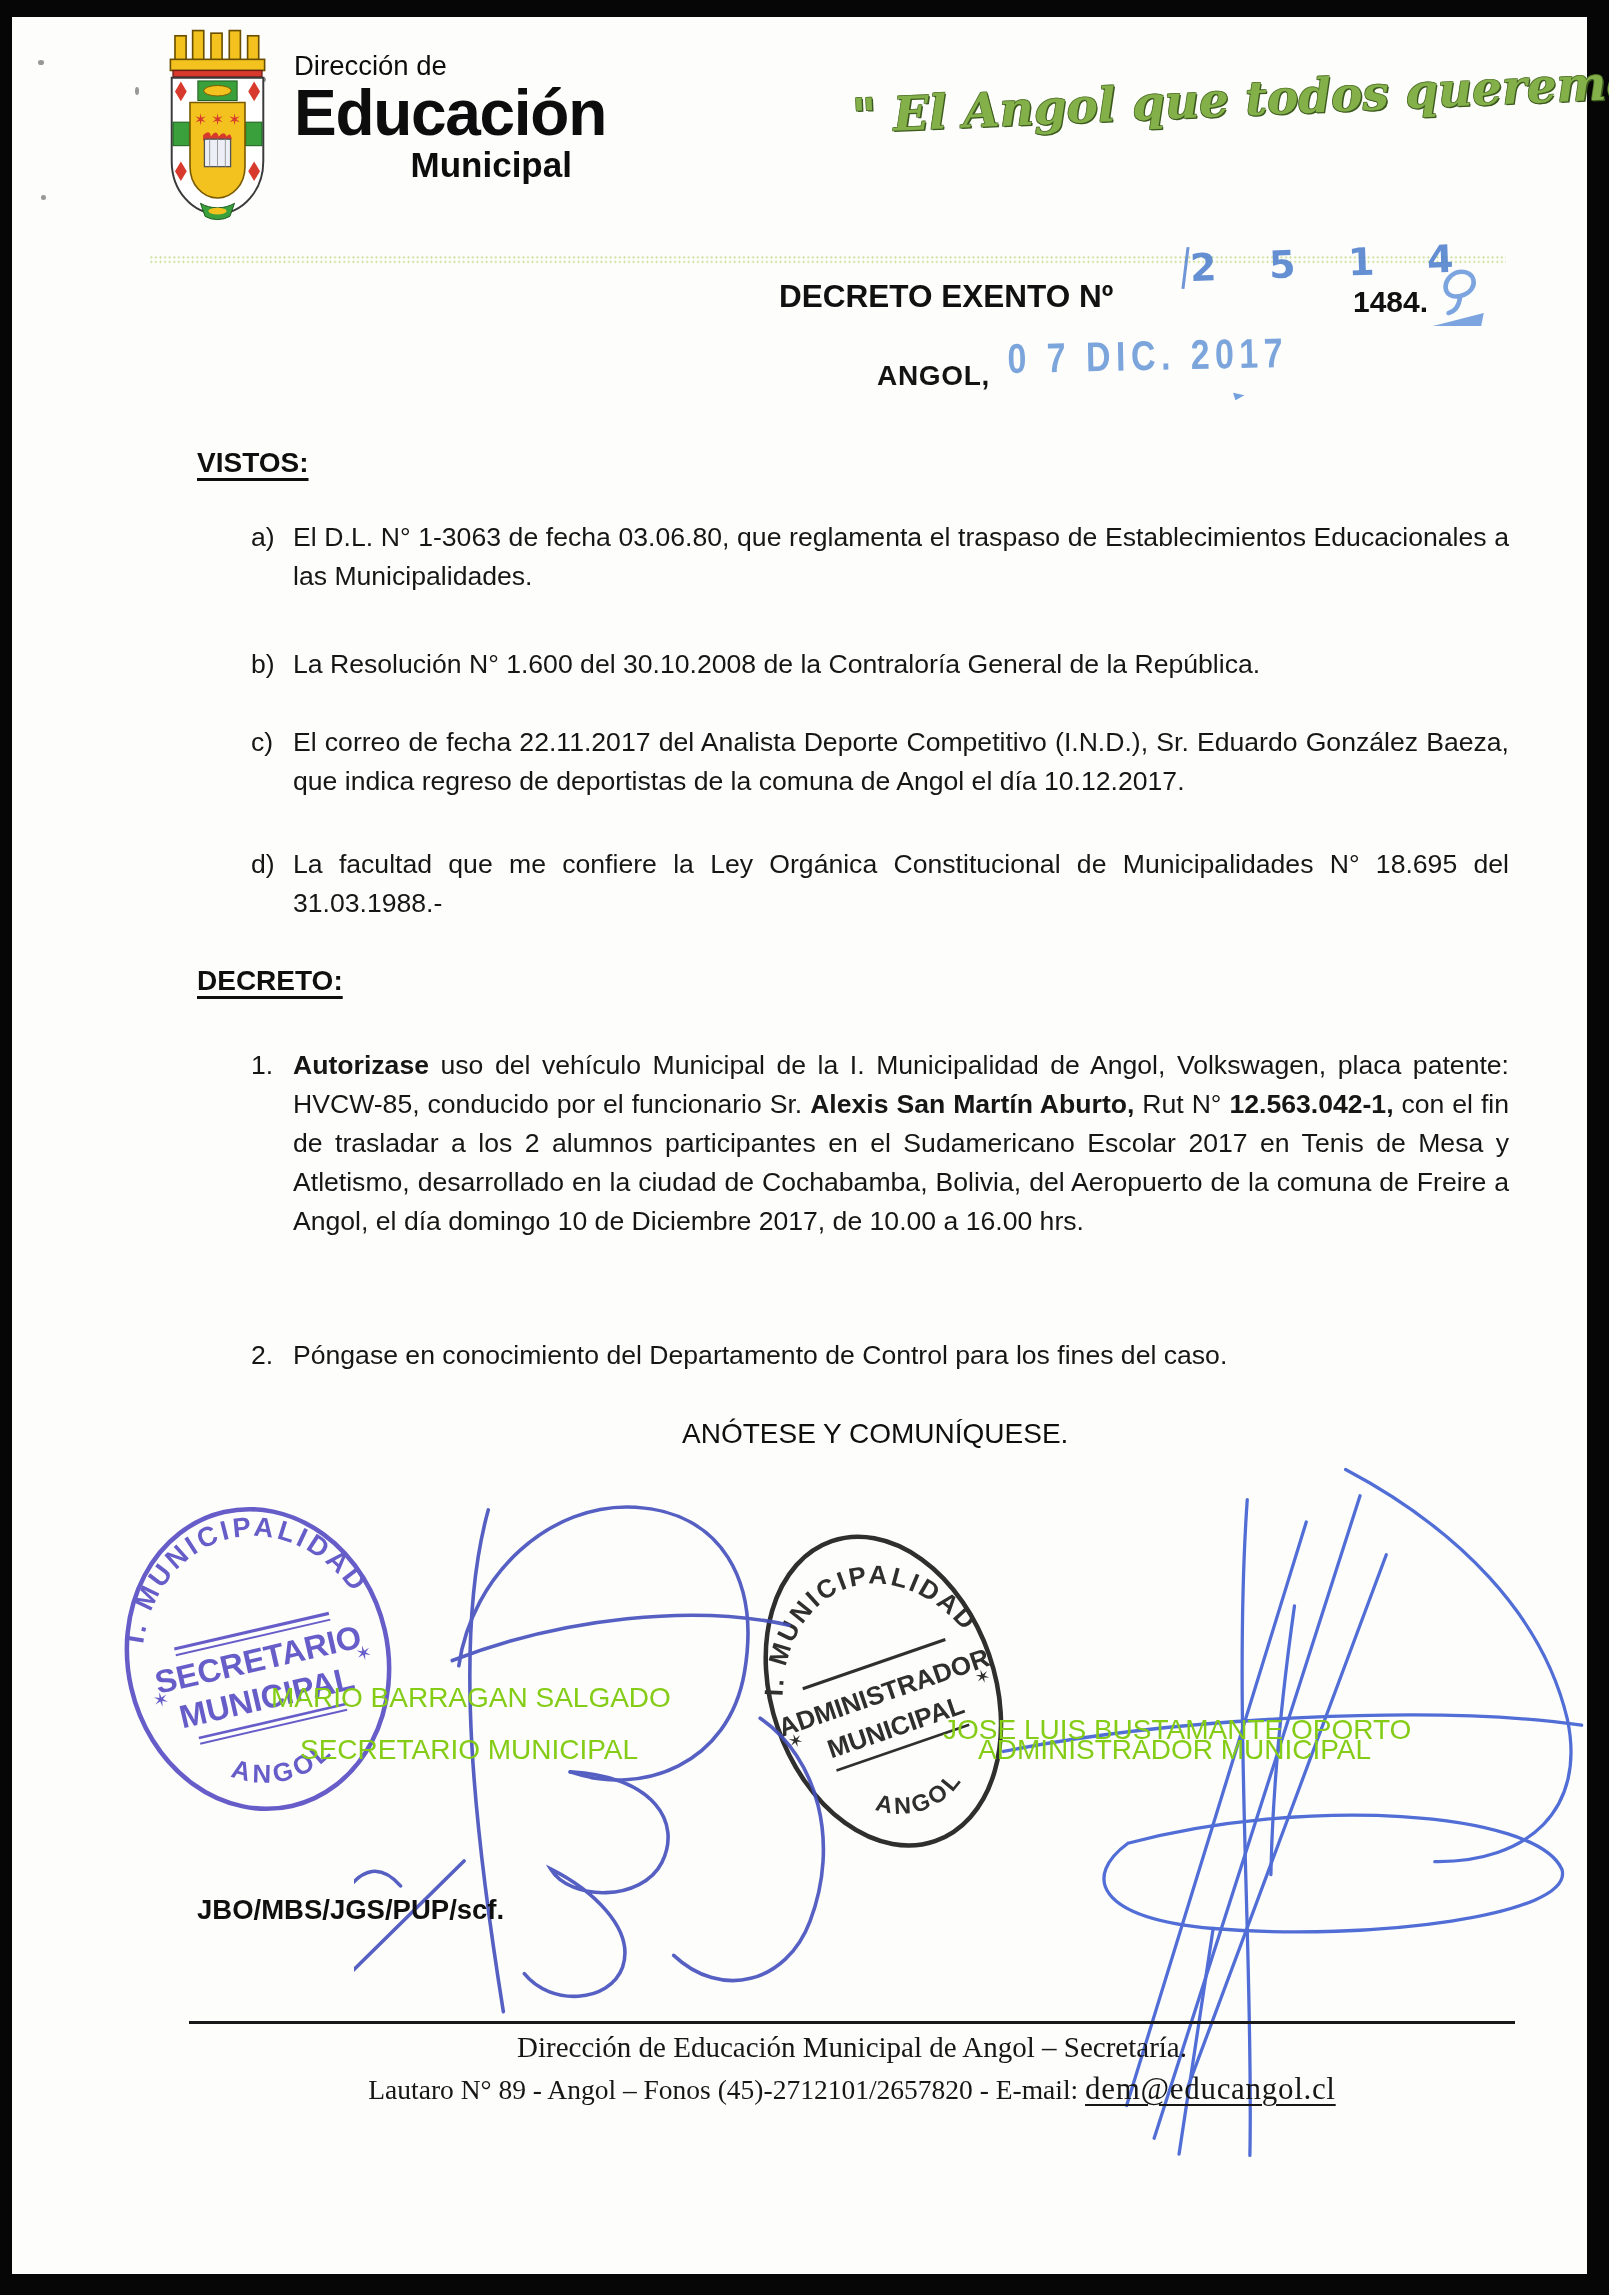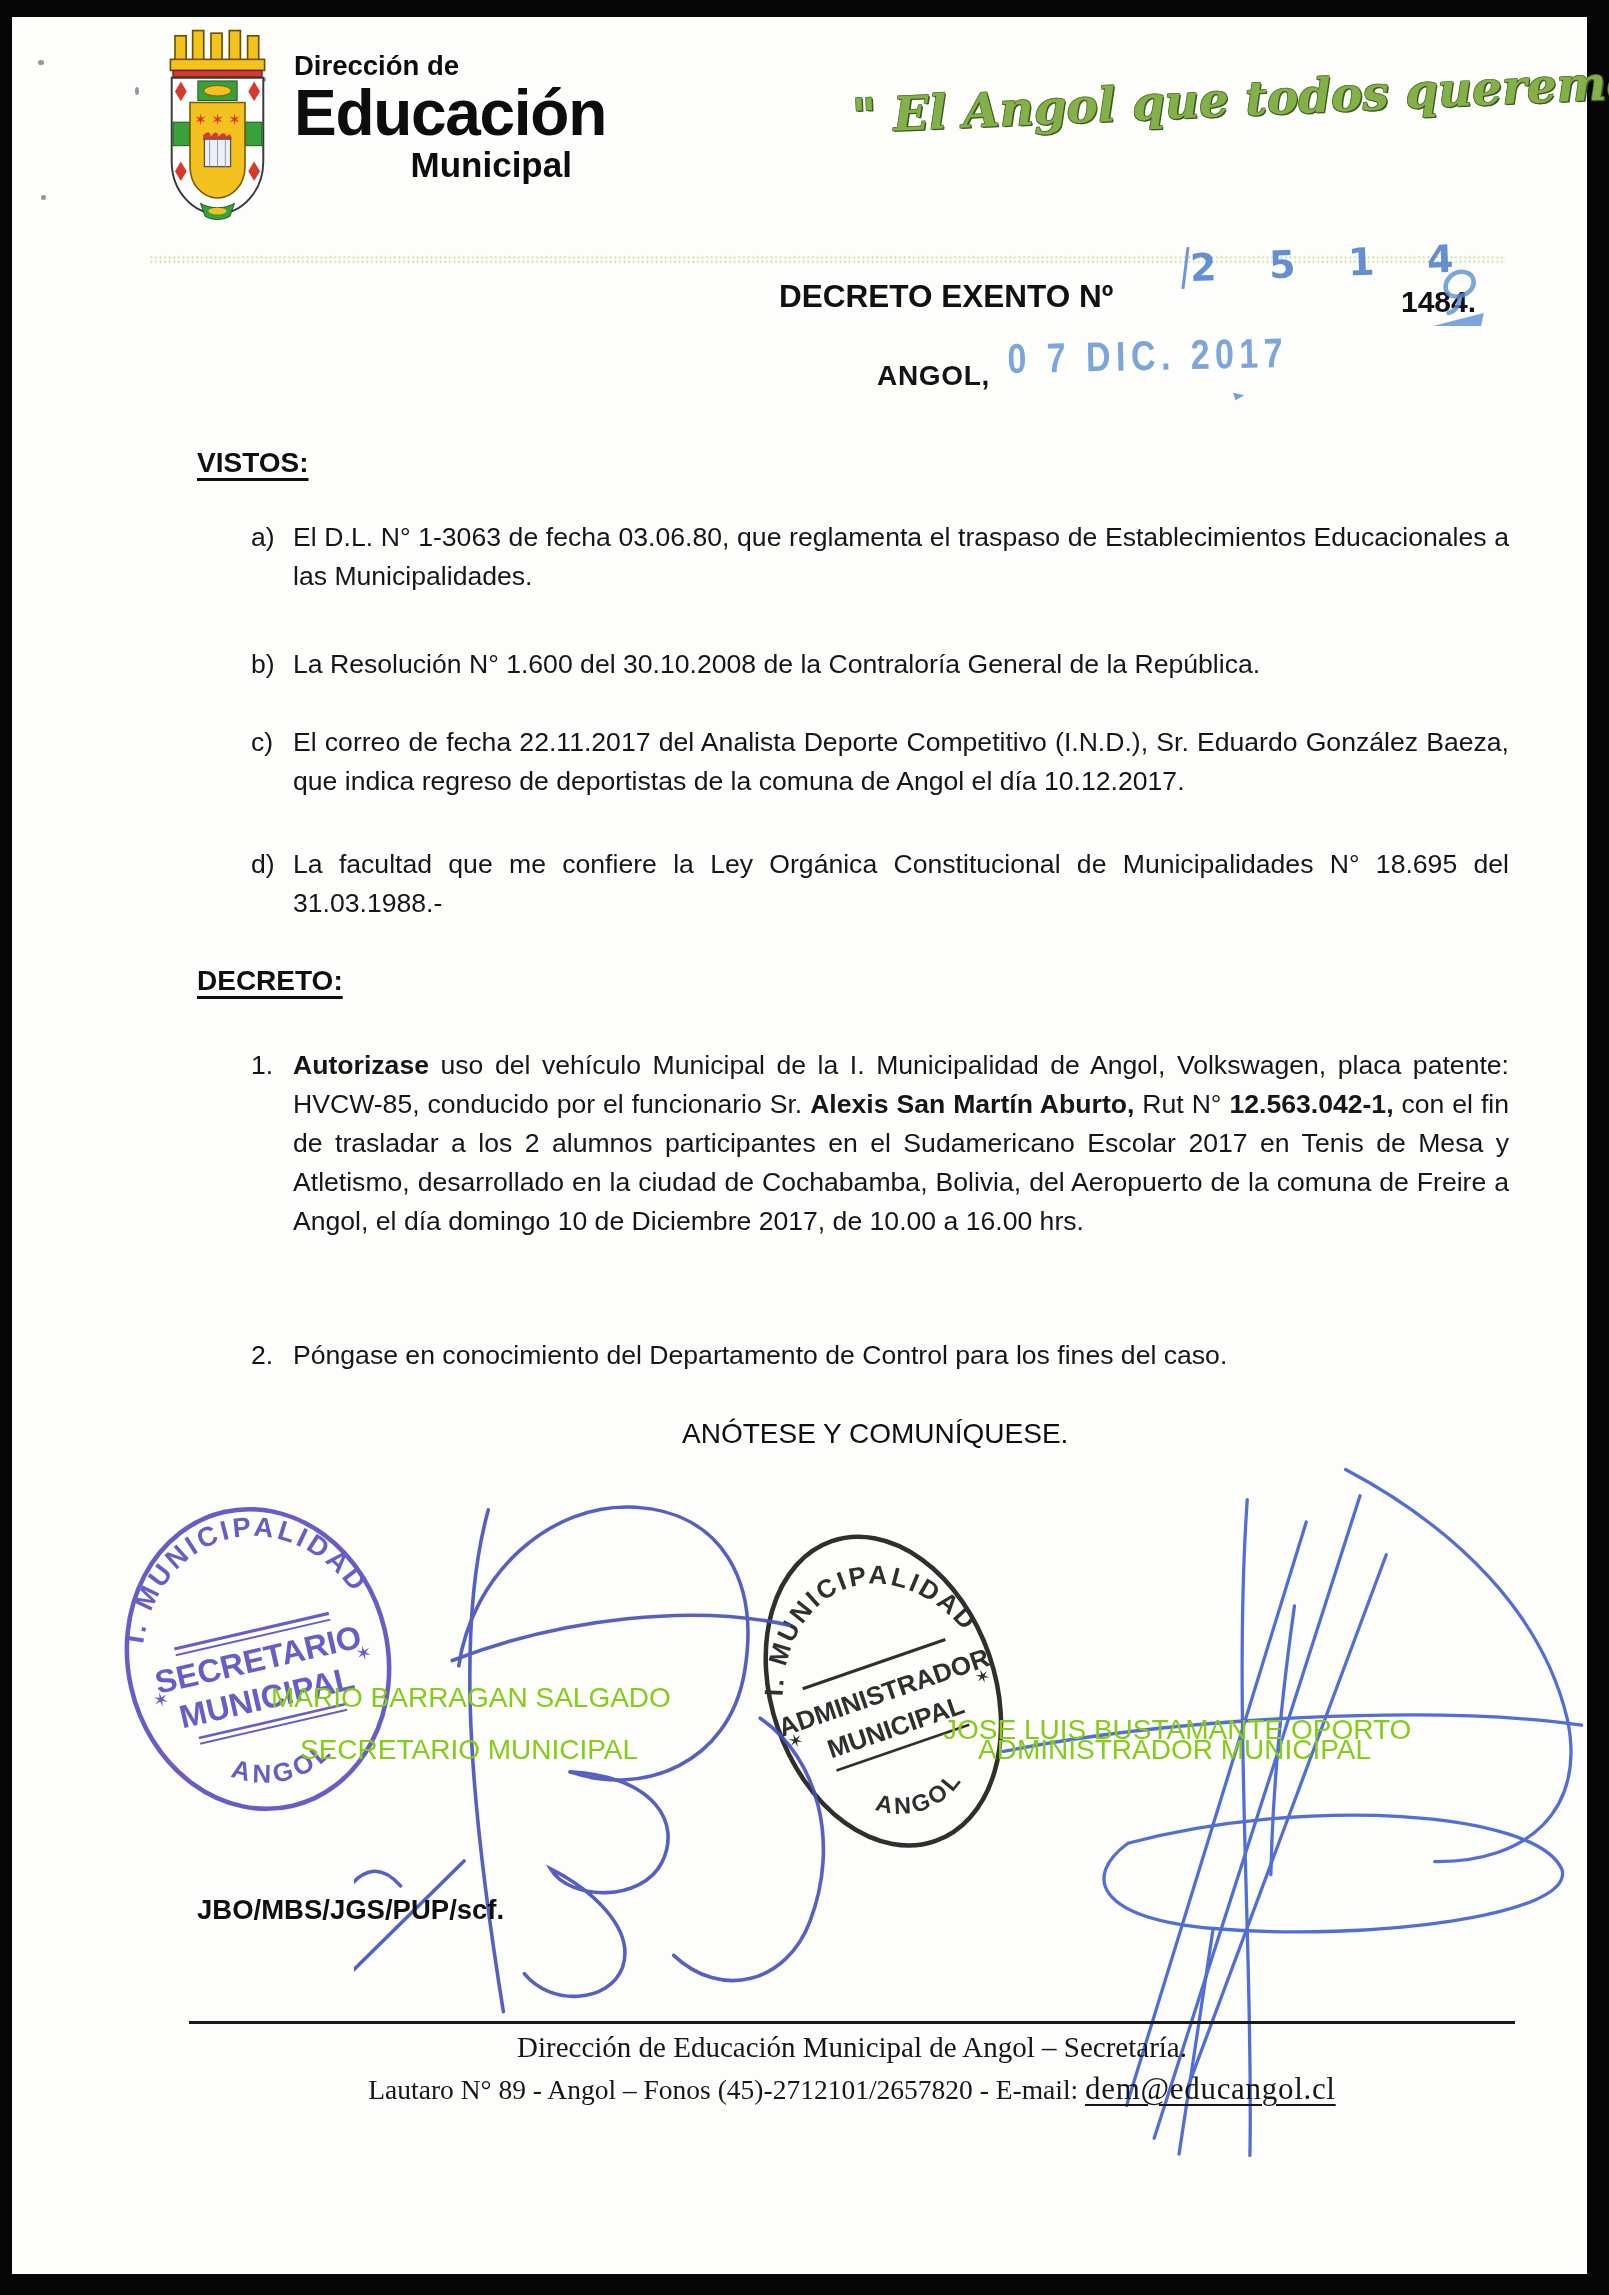--- a/index.html
+++ b/index.html
@@ -3,38 +3,38 @@
 <meta charset="utf-8">
 <style>
   html,body{margin:0;padding:0;background:#000;}
   .scan{position:relative;width:1610px;height:2295px;background:#060606;overflow:hidden;
         font-family:"Liberation Sans",sans-serif;color:#141414;}
   .page{position:absolute;left:11.8px;top:17px;width:1575px;height:2257px;background:#fdfdfc;}
   .abs{position:absolute;}
 
   
   .org-block{position:absolute;left:294px;top:52px;color:#0d0d0d;}
-  .org-l1{font-size:27.5px;font-weight:bold;line-height:1;}
+  .org-l1{font-size:27.5px;font-weight:normal;line-height:1;}
   .org-l2{font-size:64px;font-weight:bold;line-height:1.05;letter-spacing:-1.3px;}
   .org-l3{font-size:35px;font-weight:bold;line-height:1;text-align:right;padding-right:34px;}
   .slogan{position:absolute;left:852px;top:73px;width:708px;font-family:"DejaVu Serif",serif;
           font-style:italic;font-weight:bold;font-size:47px;color:#84b04a;transform:rotate(-2.5deg);
           text-shadow:1.3px 1.3px 0 #3c5a1e,-0.7px -0.7px 0 #55772c,0.7px -0.7px 0 #55772c,-0.7px 0.7px 0 #3c5a1e;
           white-space:nowrap;}
   .divider{position:absolute;left:149px;top:255px;width:1357px;height:9.2px;
            background-image:radial-gradient(circle,#cfe19e 1px,rgba(255,255,255,0) 1.2px);
            background-size:4.6px 4.6px;opacity:.95;}
 
   
   .decree-title{position:absolute;left:779px;top:278px;font-size:31.5px;font-weight:bold;color:#111;}
   .hand-num{position:absolute;left:1190px;top:241px;font-family:"DejaVu Sans",sans-serif;
             font-size:38px;font-weight:bold;color:#4b7ccc;letter-spacing:19.7px;transform:rotate(-2deg);opacity:.85;}
   .hand-bar{position:absolute;left:1184px;top:247px;width:3.3px;height:42px;background:#4b7ccc;
             transform:rotate(7deg);opacity:.8;}
-  .typed-num{position:absolute;left:1353px;top:285px;font-size:30px;font-weight:bold;color:#111;margin-left:48px;}
+  .typed-num{position:absolute;left:1353px;top:285px;font-size:30px;font-weight:bold;color:#111;}
   .city{position:absolute;left:877px;top:360px;font-size:28px;font-weight:bold;letter-spacing:0.7px;}
   .date-stamp{position:absolute;left:1007px;top:336px;font-size:37px;font-weight:bold;color:#6b9ad8;
               letter-spacing:5.9px;transform:rotate(-1.2deg) scale(.92,1.12);transform-origin:left top;opacity:.88;}
   .date-tri{position:absolute;left:1234px;top:391px;width:0;height:0;border-left:10.5px solid #5b8fd8;
             border-top:6.6px solid transparent;border-bottom:2.6px solid transparent;transform:rotate(-18deg);opacity:.85;}
 
   
   .sec-heading{position:absolute;font-size:28px;font-weight:bold;color:#0f0f0f;
                text-decoration:underline;text-decoration-thickness:2.6px;text-underline-offset:5.9px;}
   .list-item{position:absolute;left:251px;width:1258px;font-size:26.6px;line-height:39px;color:#161616;}

